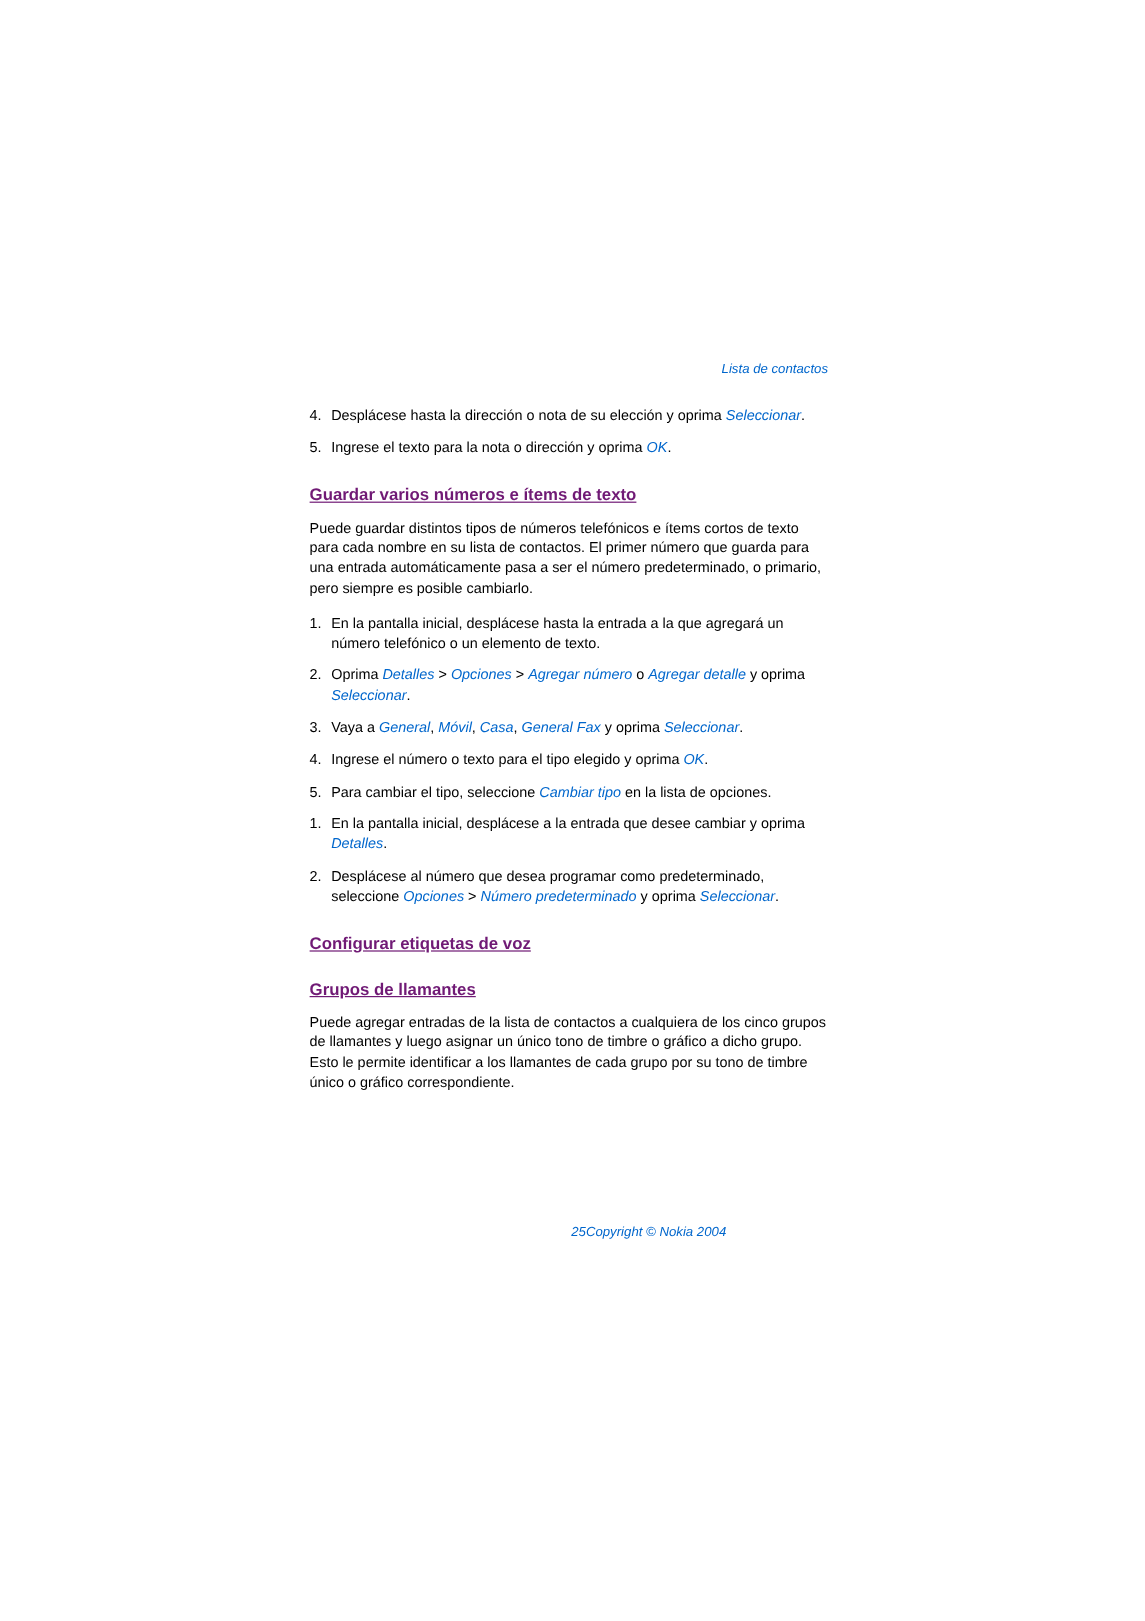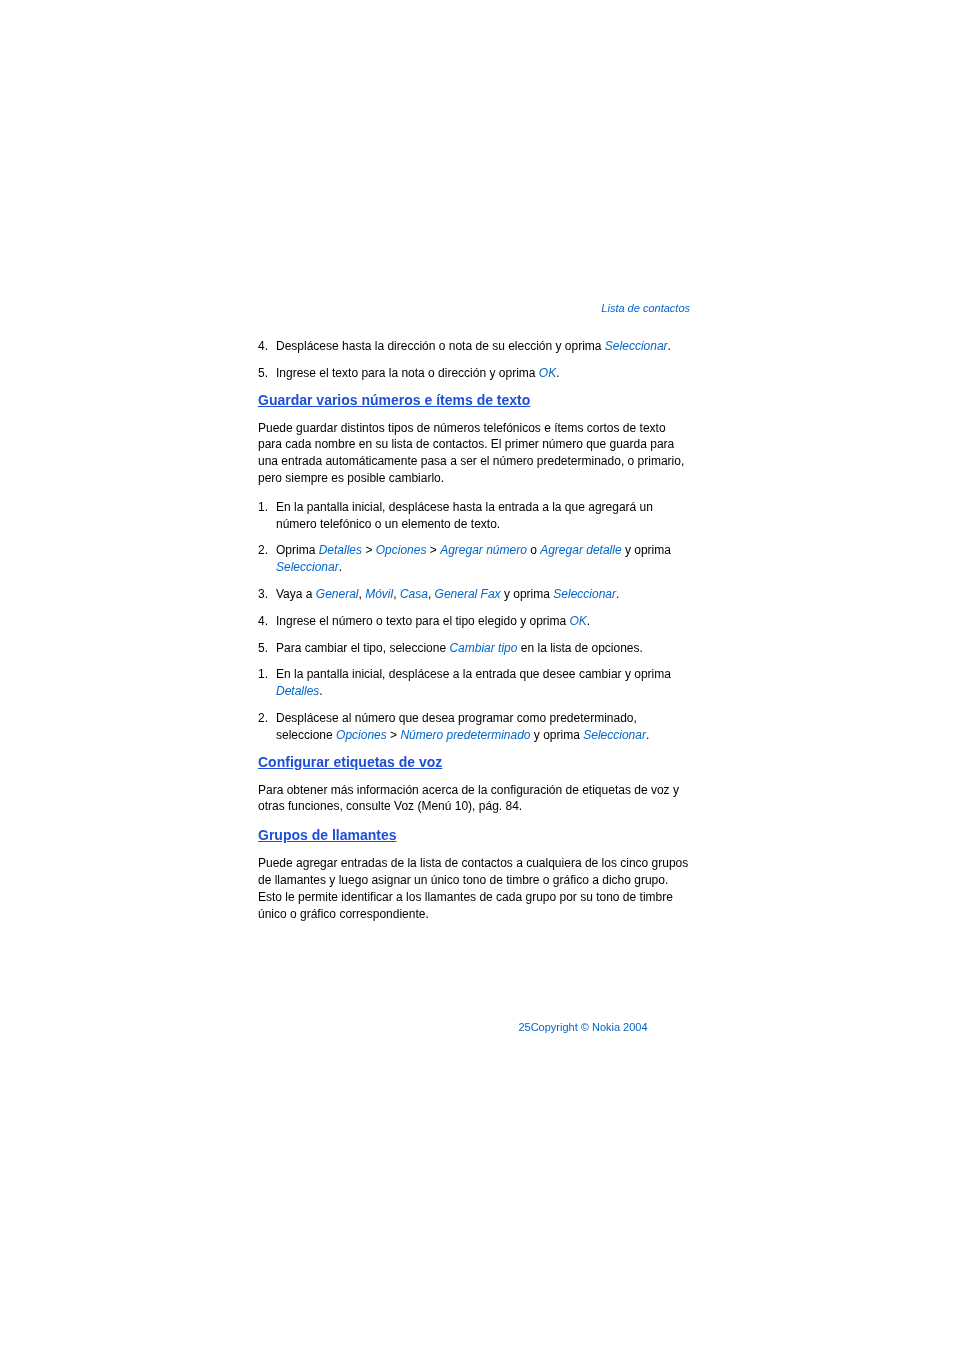--- a/index.html
+++ b/index.html
@@ -38,42 +38,43 @@
       width: 18px;
       flex-shrink: 0;
     }
     .ol-text {
       flex: 1;
     }
     .section-heading {
       font-size: 14px;
       font-weight: bold;
       text-decoration: underline;
-      margin-top: 10px;
+      margin-top: 22px;
       margin-bottom: 12px;
-      color: #1d4ed8;
+      color: #701a75;
     }
     .body-text {
       font-size: 12px;
       color: #000;
       line-height: 1.4;
       margin-bottom: 12px;
     }
     .ui-link {
       color: #0066cc;
       font-style: italic;
     }
     .footer {
       position: absolute;
       top: 1021px;
       left: 258px;
       width: 432px;
       display: flex;
-      justify-content: center;
+      justify-content: flex-start;
       font-size: 11px;
+      font-style: italic;
     }
     .page-num {
       color: #0066cc;
       margin-left: 218px;
     }
     .copyright {
       color: #0066cc;
     }
   </style>
 </head>
@@ -141,21 +142,20 @@
   </div>
 
   <div class="ol-item">
     <span class="ol-num">2.</span>
     <span class="ol-text">
       <span>Desplácese al número que desea programar como predeterminado, seleccione </span><span class="ui-link">Opciones</span><span> &gt; </span><span class="ui-link">Número predeterminado</span><span> y oprima </span><span class="ui-link">Seleccionar</span><span>.</span>
     </span>
   </div>
 
   <h2 class="section-heading">Configurar etiquetas de voz</h2>
-  <p class="body-text">Para obtener más información acerca de la configuración de etiquetas de voz y otras funciones, consulte Voz (Menú 10), pág. 84.</p>
 
   <h2 class="section-heading">Grupos de llamantes</h2>
   <p class="body-text">Puede agregar entradas de la lista de contactos a cualquiera de los cinco grupos de llamantes y luego asignar un único tono de timbre o gráfico a dicho grupo. Esto le permite identificar a los llamantes de cada grupo por su tono de timbre único o gráfico correspondiente.</p>
 </div>
 
 <div class="footer">
   <span class="page-num">25</span>
   <span class="copyright">Copyright © Nokia 2004</span>
 </div>
 

